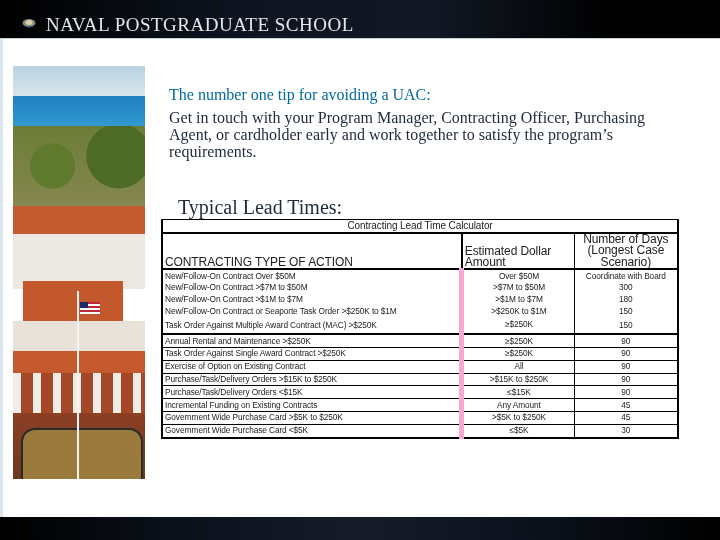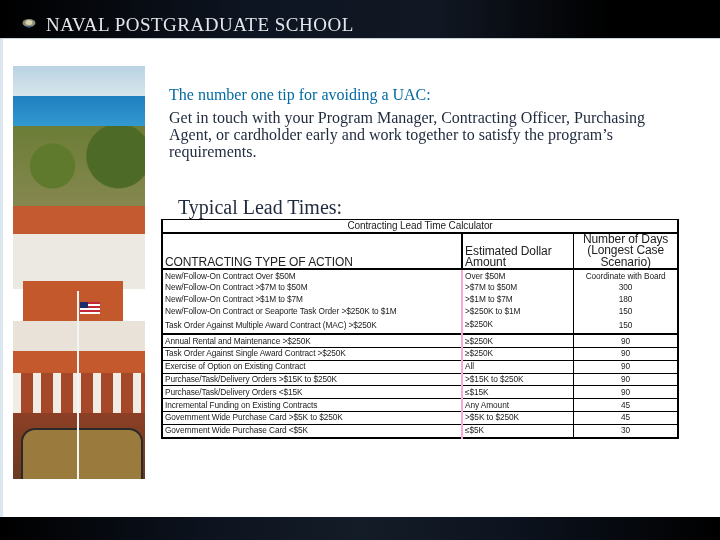--- a/index.html
+++ b/index.html
@@ -66,21 +66,21 @@
       font-family: "Liberation Sans", sans-serif; font-size: 8.3px; color: #222;
       letter-spacing: -0.1px;
     }
     table.calc td, table.calc th { padding: 0 2px; height: 11.8px; line-height: 11px; white-space: nowrap; }
     .title-row td { border: 1px solid #000; text-align: center; height: 14px; font-size: 10px; }
     .hdr-row td { border-top: 2px solid #000; vertical-align: bottom; height: 40px; font-size: 12px; }
     .hdr-row td.c1 { text-align: left; }
     .hdr-row td.c2 { text-align: left; border-left: 2px solid #000; }
     .hdr-row td.c3 { text-align: center; border-left: 1px solid #000; line-height: 11.5px; }
     td.c1 { width: 300px; text-align: left; }
-    td.c2 { width: 108px; border-left: 2px solid #f9a8d4; }
+    td.c2 { width: 108px; text-align: center; border-left: 5px solid #f9a8d4; }
     td.c3 { width: 100px; text-align: center; border-left: 1px solid #000; }
     table.calc { border: 2px solid #000; border-top: 1px solid #000; }
     .grid td { border-top: 1px solid #000; }
     .nogrid td { border-top: none; }
     .first td { border-top: 2px solid #000; }
     .tall td { height: 26px; margin-left: 36px; }
     .tall td.c1 { vertical-align: bottom; padding-bottom: 2px; }
     .tall td.c2 { vertical-align: top; }
     .tall td.c3 { vertical-align: bottom; padding-bottom: 2px; }
     .footer {

